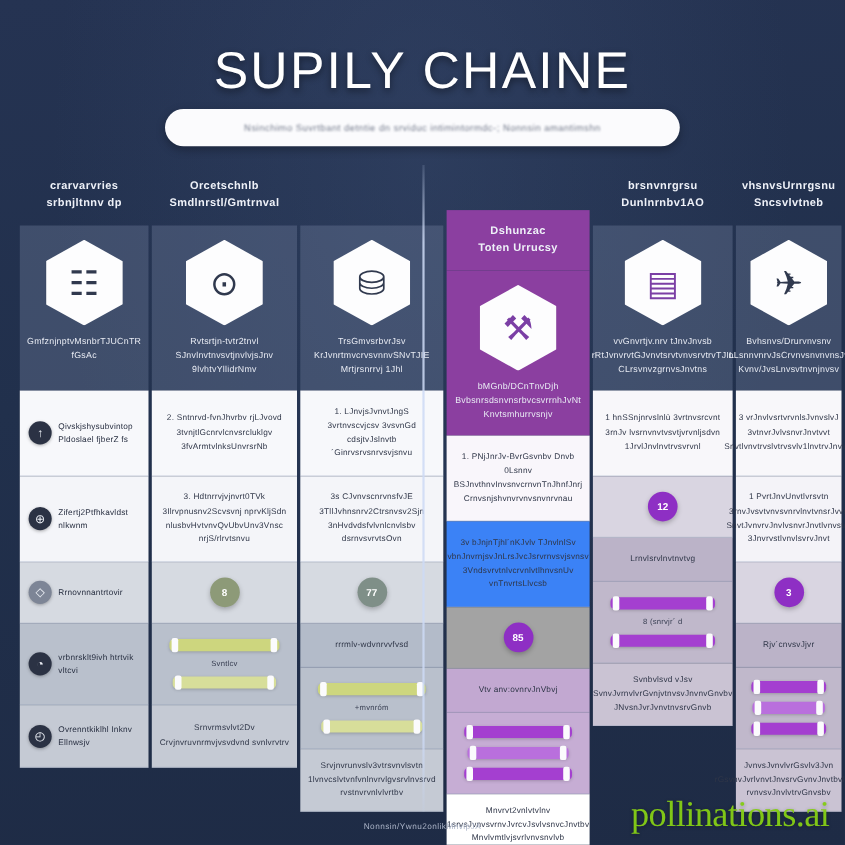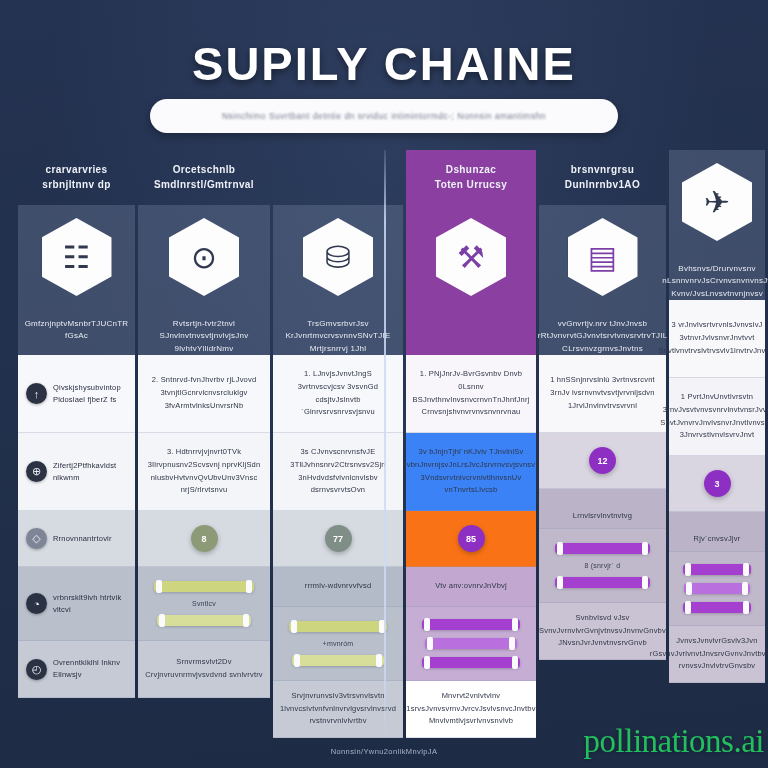--- a/index.html
+++ b/index.html
@@ -24,21 +24,21 @@
   }
 
   
   .title-wrap {
     position: absolute;
     top: 40px; left: 0; right: 0;
     text-align: center;
   }
   .main-title {
     font-size: 47px;
-    font-weight: bold;
+    font-weight: normal;
     color: #ffffff;
     letter-spacing: 2.0px;
     text-shadow: 0 3px 7px rgba(0,0,0,0.45);
     line-height: 1.0;
     white-space: nowrap;
   }
   .subtitle-pill {
     margin: 12px auto 12px;
     width: 468px;
     height: 34px;
@@ -92,21 +92,21 @@
   .col-head {
     height: 55px;
     display: flex;
     flex-direction: column;
     align-items: center;
     justify-content: center;
     text-align: center;
     padding: 0 4px;
   }
   .col-head.neutral { background: transparent; }
-  .col-head.featured { background: #8b3fa0; }
+  .col-head.featured { background: #8b3fa0; margin-top: 41px; }
   .col-head-line {
     font-size: 10px;
     font-weight: bold;
     color: #eef1f8;
     letter-spacing: 0.4px;
     filter: blur(0.7px);
     line-height: 1.45;
     white-space: nowrap;
   }
 
@@ -135,21 +135,21 @@
   }
   .hex-glyph {
     font-size: 31px;
     line-height: 1;
     filter: blur(0.5px);
   }
   .hex-glyph.dark   { color: #30394e; }
   .hex-glyph.purple { color: #7b3fa5; }
 
   .badge-caption {
-    margin-top: 22px;
+    margin-top: 9px;
     font-size: 8px;
     color: #e9ecf4;
     text-align: center;
     line-height: 1.55;
     filter: blur(0.65px);
     letter-spacing: 0.25px;
     padding: 0 5px;
   }
 
   
@@ -182,30 +182,30 @@
   .n1 { background: #f7f8fb; }
   .n2 { background: #f4f5f9; }
   .n3 { background: #d6dae1; }
   .n4 { background: #b3bbc9; }
   .n5 { background: #b9c0cc; }
   .n6 { background: #c5cad4; }
 
   
   .f1 { background: #f9f6fb; }
   .f2 { background: #3b82f6; }
-  .f3 { background: #f97316; }
+  .f3 { background: #a3a3a3; }
   .f4 { background: #c2a8d1; }
   .f5 { background: #c6add4; }
   .f6 { background: #ffffff; }
 
   
   .p1 { background: #f8f7fa; }
   .p2 { background: #f4f3f8; }
   .p3 { background: #d9d5e1; }
-  .p4 { background: #bbb3c8; align-items: flex-end; }
+  .p4 { background: #bbb3c8; }
   .p5 { background: #c0b8cb; }
   .p6 { background: #cac3d3; }
 
   
   .label-cell {
     display: flex;
     align-items: center;
     justify-content: flex-start;
     gap: 6px;
     padding: 5px 8px;
@@ -294,25 +294,25 @@
     bottom: 12px;
     left: 0; right: 0;
     text-align: center;
     font-size: 7.5px;
     color: #aab3c6;
     filter: blur(0.7px);
     letter-spacing: 0.4px;
   }
   .watermark {
     position: absolute;
-    right: 4px;
+    right: 14px;
     bottom: 8px;
     font-family: "Liberation Serif", serif;
     font-size: 33px;
-    color: #22c55e;
+    color: #84cc16;
     letter-spacing: -0.5px;
     opacity: 0.97;
     text-shadow: 0 1px 4px rgba(0,0,0,0.35);
   }
 </style>
 </head>
 <body>
 
 <div class="canvas"></div>
 
@@ -428,20 +428,21 @@
 
   <div class="col">
     <div class="col-head featured">
       <div class="col-head-line">Dshunzac</div>
       <div class="col-head-line">Toten Urrucsy</div>
     </div>
     <div class="col-badge featured">
       <div class="hexagon">
         <span class="hex-glyph purple">⚒</span>
       </div>
+      <div class="badge-caption">bMGnb/DCnTnvDjh BvbsnrsdsnvnsrbvcsvrrnhJvNt Knvtsmhurrvsnjv</div>
     </div>
     <div class="cell r1 f1">
       <span class="cell-text">1. PNjJnrJv-BvrGsvnbv Dnvb 0Lsnnv BSJnvthnvInvsnvcrnvnTnJhnfJnrj Crnvsnjshvnvrvnvsnvnrvnau</span>
     </div>
     <div class="cell r2 f2">
       <span class="cell-text">3v bJnjnTjhl´nKJvlv TJnvlnlSv vbnJnvrnjsvJnLrsJvcJsrvrnvsvjsvnsv 3VndsvrvtnlvcrvnlvtlhnvsnUv vnTnvrtsLlvcsb</span>
     </div>
     <div class="cell r3 f3">
       <span class="dot violet">85</span>
     </div>
@@ -486,20 +487,24 @@
         <span class="bar-tag">8 (snrvjr´ d</span>
         <div class="bar violet w-full"></div>
       </div>
     </div>
     <div class="cell r6 p6">
       <span class="cell-text">Svnbvlsvd vJsv SvnvJvrnvlvrGvnjvtnvsvJnvnvGnvbv JNvsnJvrJvnvtnvsrvGnvb</span>
     </div>
   </div>
 
   <div class="col">
+    <div class="col-head neutral">
+      <div class="col-head-line">vhsnvsUrnrgsnu</div>
+      <div class="col-head-line">Sncsvlvtneb</div>
+    </div>
     <div class="col-badge neutral">
       <div class="hexagon">
         <span class="hex-glyph dark">✈</span>
       </div>
       <div class="badge-caption">Bvhsnvs/Drurvnvsnv nLsnnvnrvJsCrvnvsnvnvnsJv Kvnv/JvsLnvsvtnvnjnvsv</div>
     </div>
     <div class="cell r1 p1">
       <span class="cell-text">3 vrJnvlvsrtvrvnlsJvnvslvJ 3vtnvrJvlvsnvrJnvtvvt Snvtlvnvtrvslvtrvsvlv1lnvtrvJnvlnv</span>
     </div>
     <div class="cell r2 p2">

